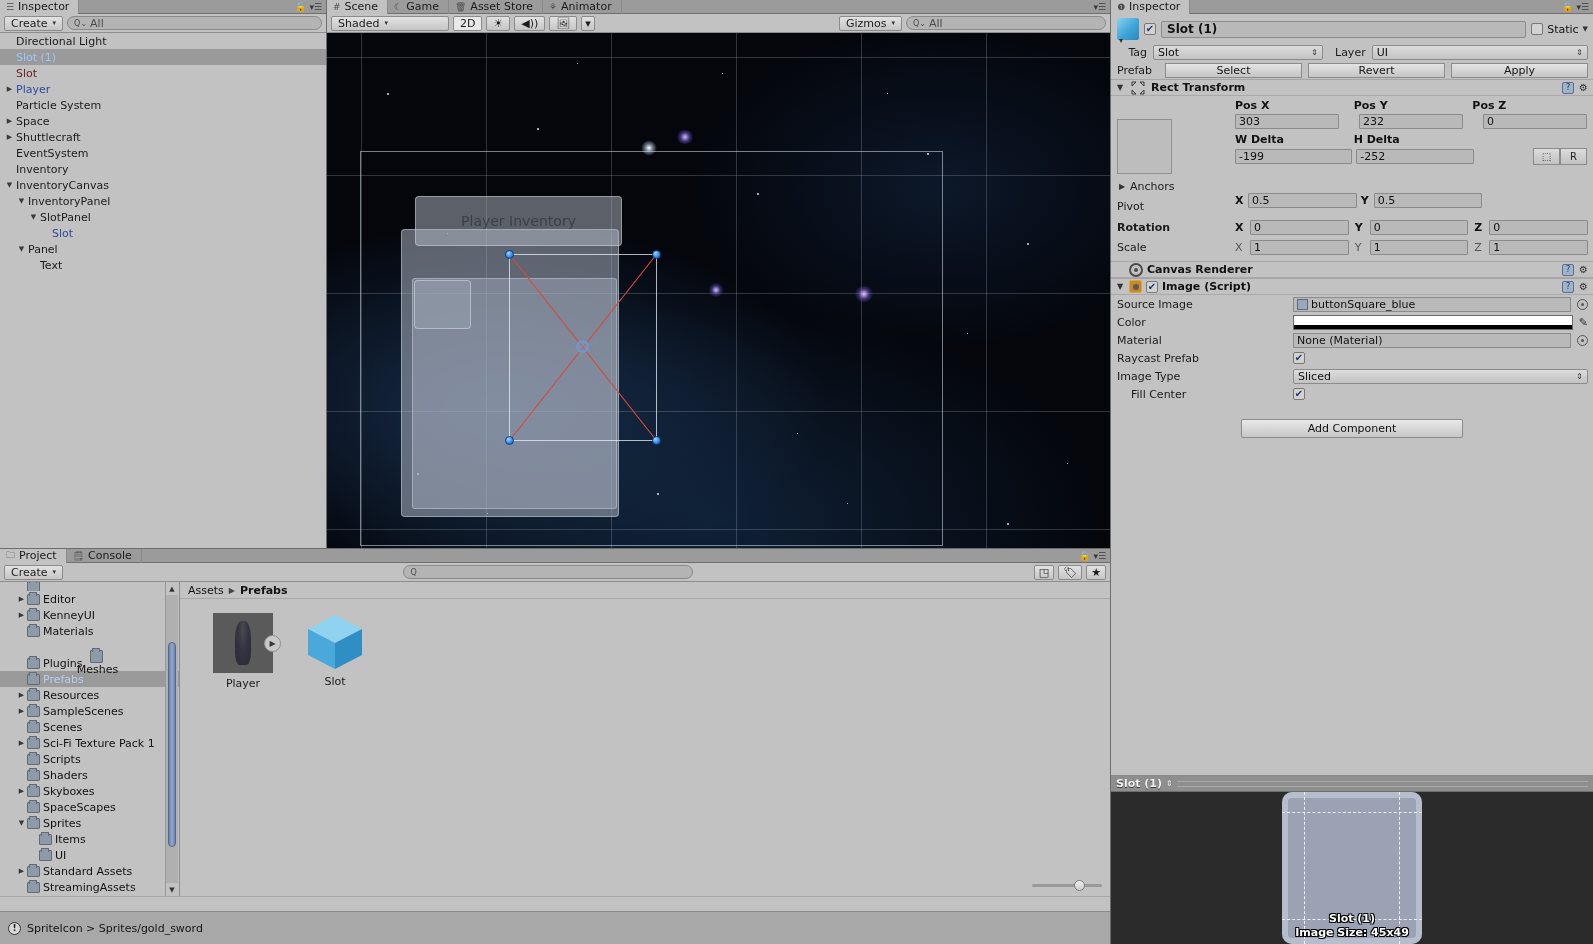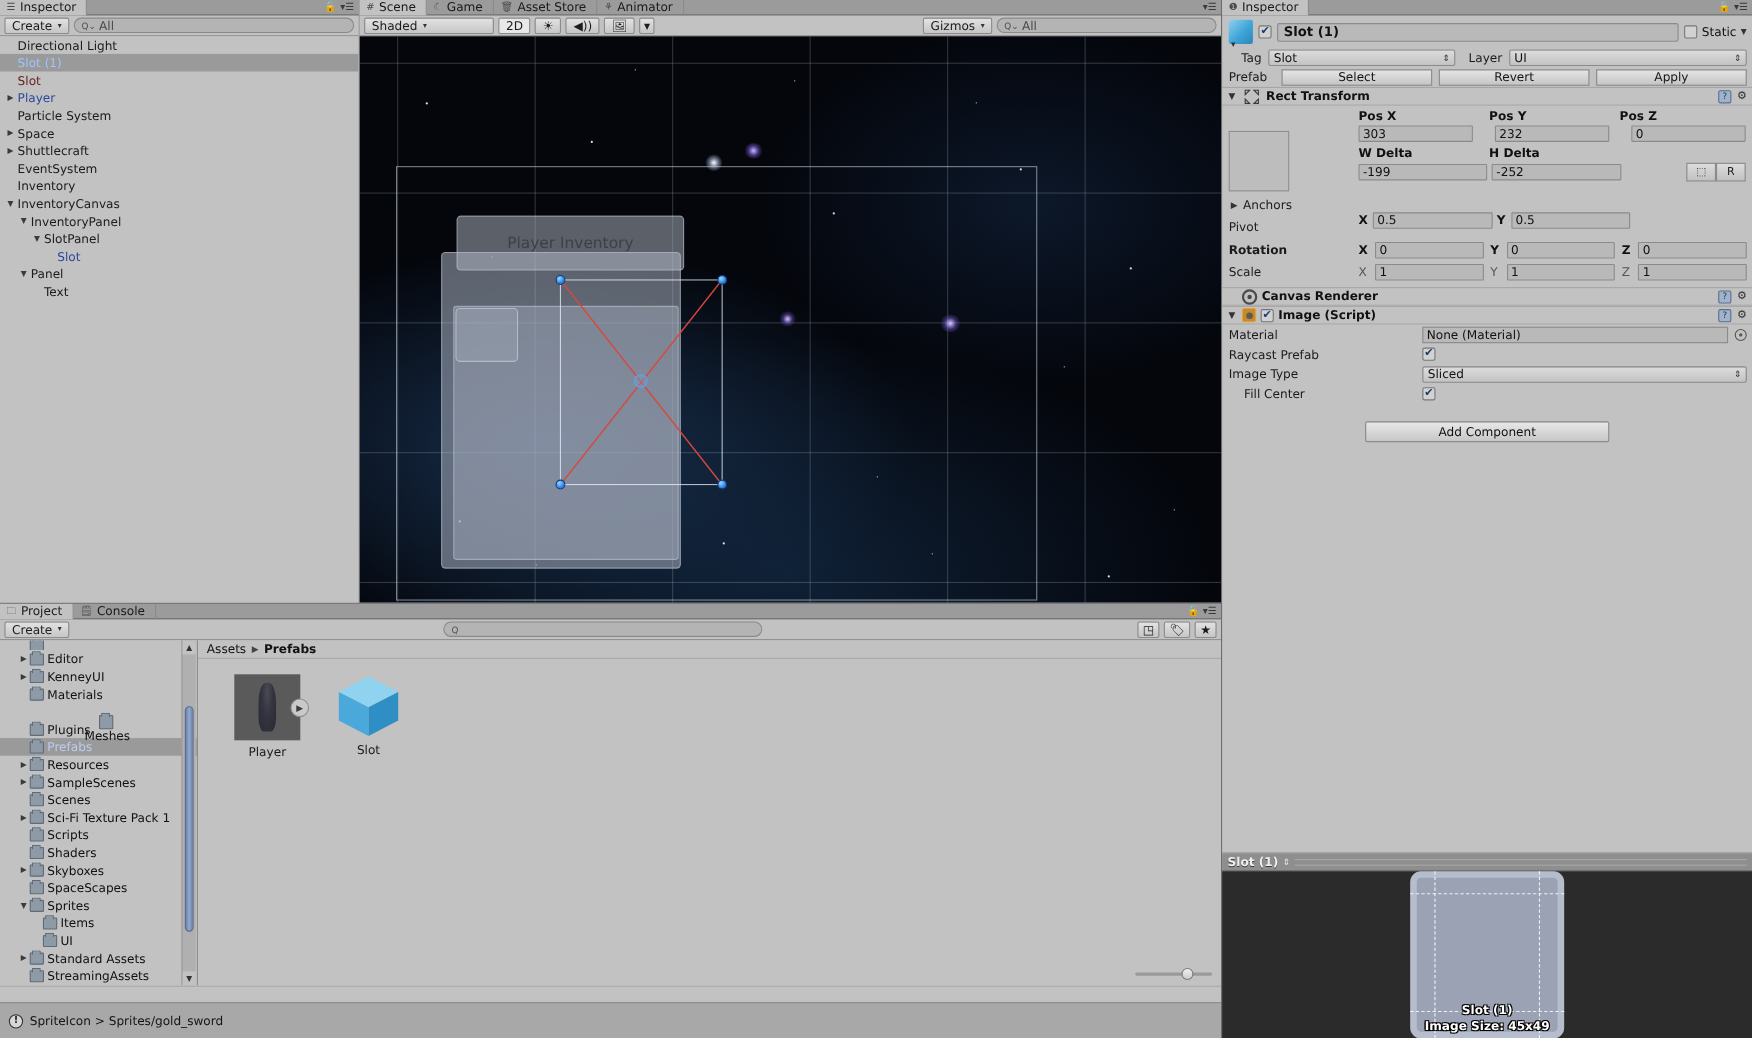--- a/index.html
+++ b/index.html
@@ -709,20 +709,35 @@
       <span class="script-icon"></span>
       <span class="cbx">✔</span>
       <span class="comp-title">Image (Script)</span>
       <span class="comp-right">
         <span class="help-icon">?</span>
         <span class="gear-icon">⚙</span>
       </span>
     </div>
 
     <div class="insp-row">
+      <span class="ilabel" style="width:170px;">Source Image</span>
+      <span class="objfield" style="flex:1;">
+        <span class="sprite-chip"></span>
+        <span>buttonSquare_blue</span>
+      </span>
+      <span class="sel-dot"></span>
+    </div>
+    <div class="insp-row">
+      <span class="ilabel" style="width:170px;">Color</span>
+      <span class="colorfield" style="flex:1;">
+        <span class="alpha"></span>
+      </span>
+      <span class="eyedrop">✎</span>
+    </div>
+    <div class="insp-row">
       <span class="ilabel" style="width:170px;">Material</span>
       <span class="objfield" style="flex:1;">None (Material)</span>
       <span class="sel-dot"></span>
     </div>
     <div class="insp-row">
       <span class="ilabel" style="width:170px;">Raycast Prefab</span>
       <span class="cbx">✔</span>
     </div>
     <div class="insp-row">
       <span class="ilabel" style="width:170px;">Image Type</span>

